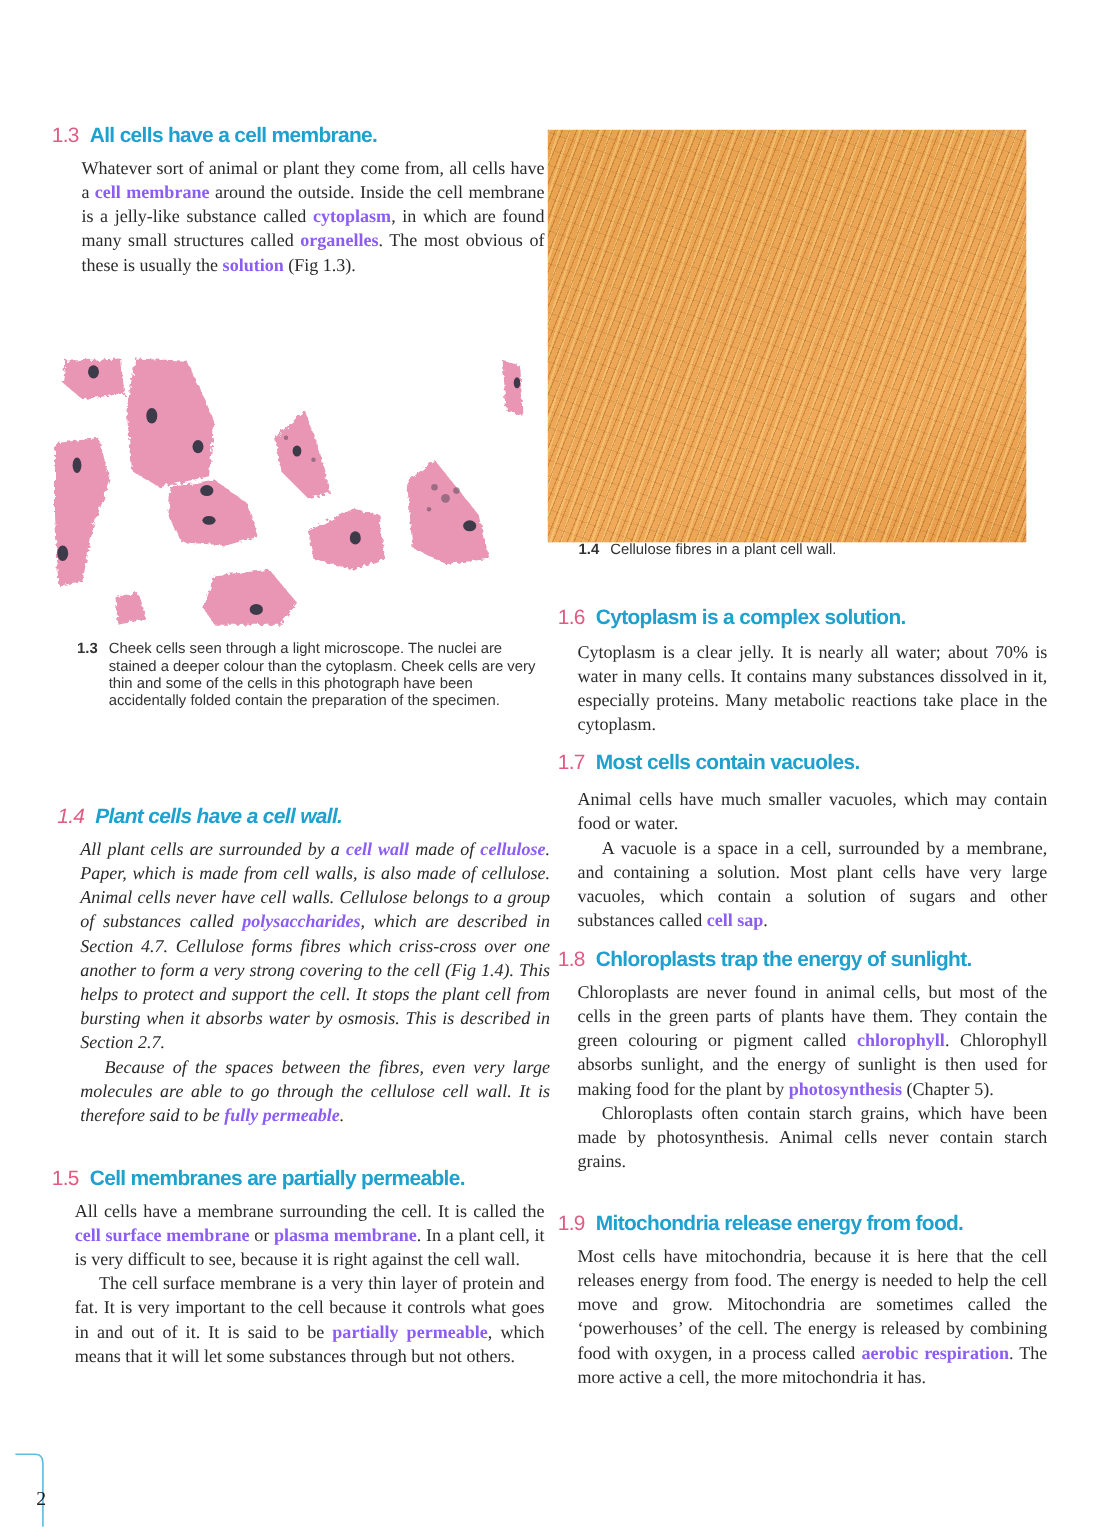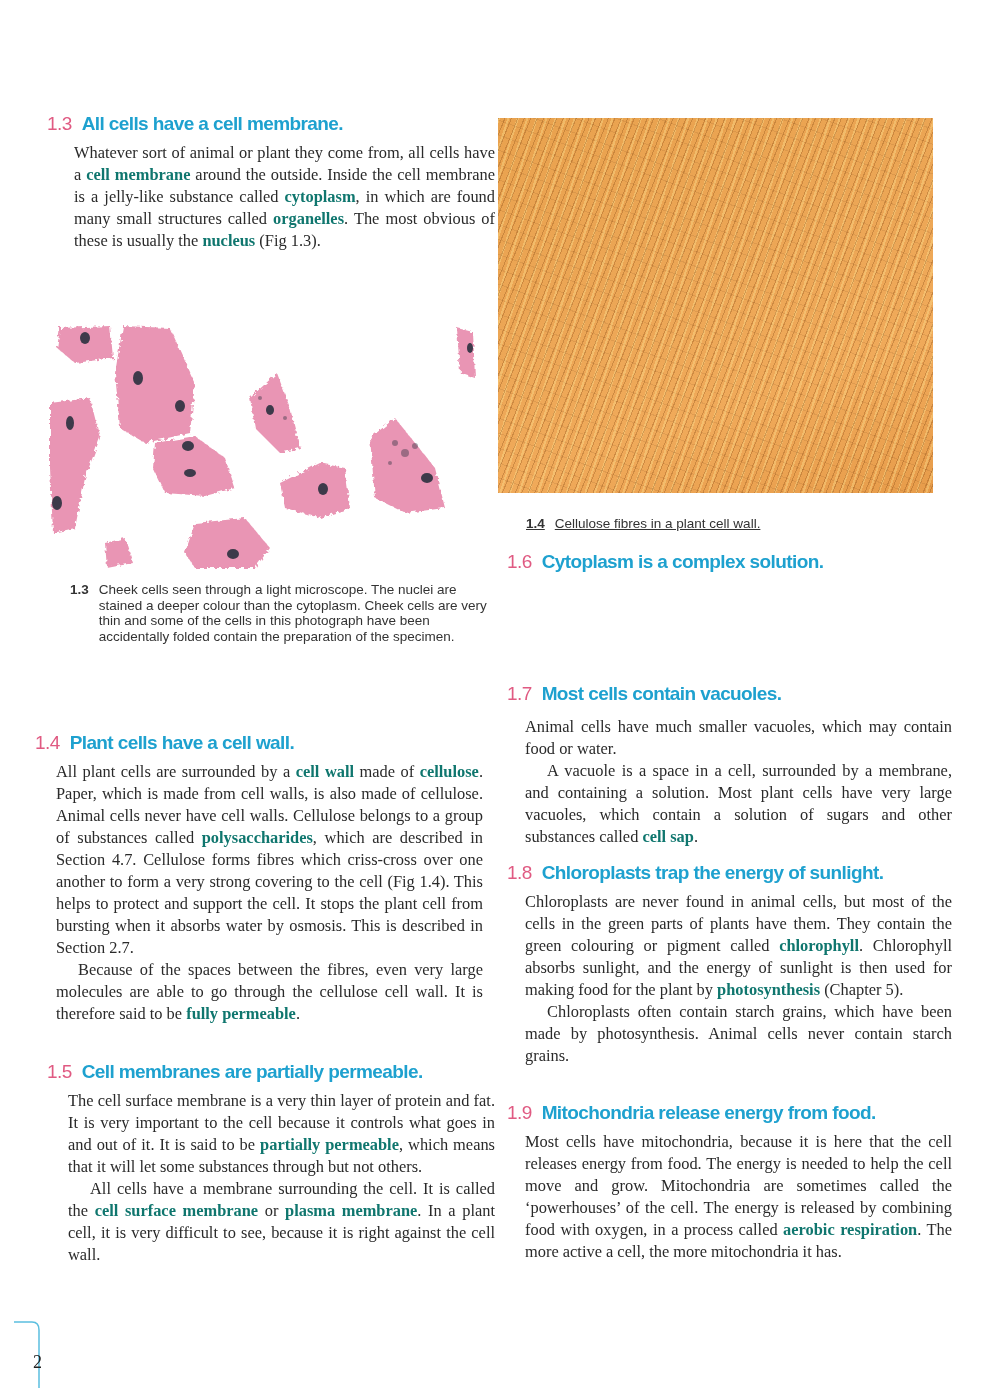--- a/index.html
+++ b/index.html
@@ -16,21 +16,21 @@
       color: #1ea1cf; white-space: nowrap; margin: 0 0 6px 0; line-height: 24px;
     }
     .heading .num { color: #e05a82; font-weight: normal; margin-right: 10px; }
     .body {
       font-family: "Liberation Serif", "DejaVu Serif", serif;
       font-size: 16.4px; line-height: 22px; text-align: justify; color: #2a2a2a;
       margin: 0;
     }
     .body p { margin: 0; }
     .body p + p { text-indent: 22px; }
-    .body b { font-weight: bold; color: #0f766e; margin-top: 16px; }
+    .body b { font-weight: bold; color: #8b5cf6; margin-top: 16px; }
 
     .caption {
       position: absolute;
       font-family: "Liberation Sans", "DejaVu Sans", sans-serif;
       font-size: 13.5px; line-height: 15.5px; color: #333;
     }
     .caption .fig { font-weight: bold; margin-right: 10px; }
 
     
     .fig-cheek { position: absolute; left: 45px; top: 318px; width: 440px; height: 255px; }
@@ -50,21 +50,21 @@
     }
   </style>
 </head>
 <body>
 
 <div class="page">
 
   <div class="section" style="left:47px; top:112px; width:448px;">
     <h2 class="heading"><span class="num">1.3</span><span>All cells have a cell membrane.</span></h2>
     <div class="body" style="padding-left:27px;">
-        <p>Whatever sort of animal or plant they come from, all cells have a <b>cell membrane</b> around the outside. Inside the cell membrane is a jelly-like substance called <b>cytoplasm</b>, in which are found many small structures called <b>organelles</b>. The most obvious of these is usually the <b>nucleus</b> (Fig 1.3).</p>
+        <p>Whatever sort of animal or plant they come from, all cells have a <b>cell membrane</b> around the outside. Inside the cell membrane is a jelly-like substance called <b>cytoplasm</b>, in which are found many small structures called <b>organelles</b>. The most obvious of these is usually the <b>solution</b> (Fig 1.3).</p>
       </div>
   </div>
 
   <svg class="fig-cheek" viewBox="0 0 440 255" preserveAspectRatio="none">
     <defs>
       <filter id="rough">
           <feTurbulence type="fractalNoise" baseFrequency="0.25" numOctaves="2" result="n"></feTurbulence>
           <feDisplacementMap in="SourceGraphic" in2="n" scale="6"></feDisplacementMap>
         </filter>
     </defs>
@@ -104,44 +104,47 @@
     </g>
   </svg>
 
   <div class="caption" style="left:70px; top:582px; width:420px;">
     <div style="display:flex;">
       <span class="fig">1.3</span>
       <span>Cheek cells seen through a light microscope. The nuclei are stained a deeper colour than the cytoplasm. Cheek cells are very thin and some of the cells in this photograph have been accidentally folded contain the preparation of the specimen.</span>
     </div>
   </div>
 
-  <div class="section" style="left:35px; top:731px; width:448px;">
+  <div class="section" style="left:52px; top:731px; width:448px;font-style:italic;">
     <h2 class="heading"><span class="num">1.4</span><span>Plant cells have a cell wall.</span></h2>
     <div class="body" style="padding-left:21px;">
         <p>All plant cells are surrounded by a <b>cell wall</b> made of <b>cellulose</b>. Paper, which is made from cell walls, is also made of cellulose. Animal cells never have cell walls. Cellulose belongs to a group of substances called <b>polysaccharides</b>, which are described in Section 4.7. Cellulose forms fibres which criss-cross over one another to form a very strong covering to the cell (Fig 1.4). This helps to protect and support the cell. It stops the plant cell from bursting when it absorbs water by osmosis. This is described in Section 2.7.</p>
         <p>Because of the spaces between the fibres, even very large molecules are able to go through the cellulose cell wall. It is therefore said to be <b>fully permeable</b>.</p>
       </div>
   </div>
 
   <div class="section" style="left:47px; top:1060px; width:448px;">
     <h2 class="heading"><span class="num">1.5</span><span>Cell membranes are partially permeable.</span></h2>
     <div class="body" style="padding-left:21px;">
+        <p>All cells have a membrane surrounding the cell. It is called the <b>cell surface membrane</b> or <b>plasma membrane</b>. In a plant cell, it is very difficult to see, because it is right against the cell wall.</p>
         <p>The cell surface membrane is a very thin layer of protein and fat. It is very important to the cell because it controls what goes in and out of it. It is said to be <b>partially permeable</b>, which means that it will let some substances through but not others.</p>
-        <p>All cells have a membrane surrounding the cell. It is called the <b>cell surface membrane</b> or <b>plasma membrane</b>. In a plant cell, it is very difficult to see, because it is right against the cell wall.</p>
       </div>
   </div>
 
   <div class="fig-cellulose"></div>
 
-  <div class="caption" style="left:526px; top:516px; width:420px;text-decoration:underline;">
+  <div class="caption" style="left:526px; top:492px; width:420px;">
     <span class="fig">1.4</span><span>Cellulose fibres in a plant cell wall.</span>
   </div>
 
   <div class="section" style="left:507px; top:550px; width:445px;">
     <h2 class="heading" style="margin-bottom:8px;"><span class="num">1.6</span><span>Cytoplasm is a complex solution.</span></h2>
+    <div class="body" style="padding-left:18px;">
+        <p>Cytoplasm is a clear jelly. It is nearly all water; about 70% is water in many cells. It contains many substances dissolved in it, especially proteins. Many metabolic reactions take place in the cytoplasm.</p>
+      </div>
   </div>
 
   <div class="section" style="left:507px; top:682px; width:445px;">
     <h2 class="heading" style="margin-bottom:10px;"><span class="num">1.7</span><span>Most cells contain vacuoles.</span></h2>
     <div class="body" style="padding-left:18px;">
         <p>Animal cells have much smaller vacuoles, which may contain food or water.</p>
         <p>A vacuole is a space in a cell, surrounded by a membrane, and containing a solution. Most plant cells have very large vacuoles, which contain a solution of sugars and other substances called <b>cell sap</b>.</p>
       </div>
   </div>
 

